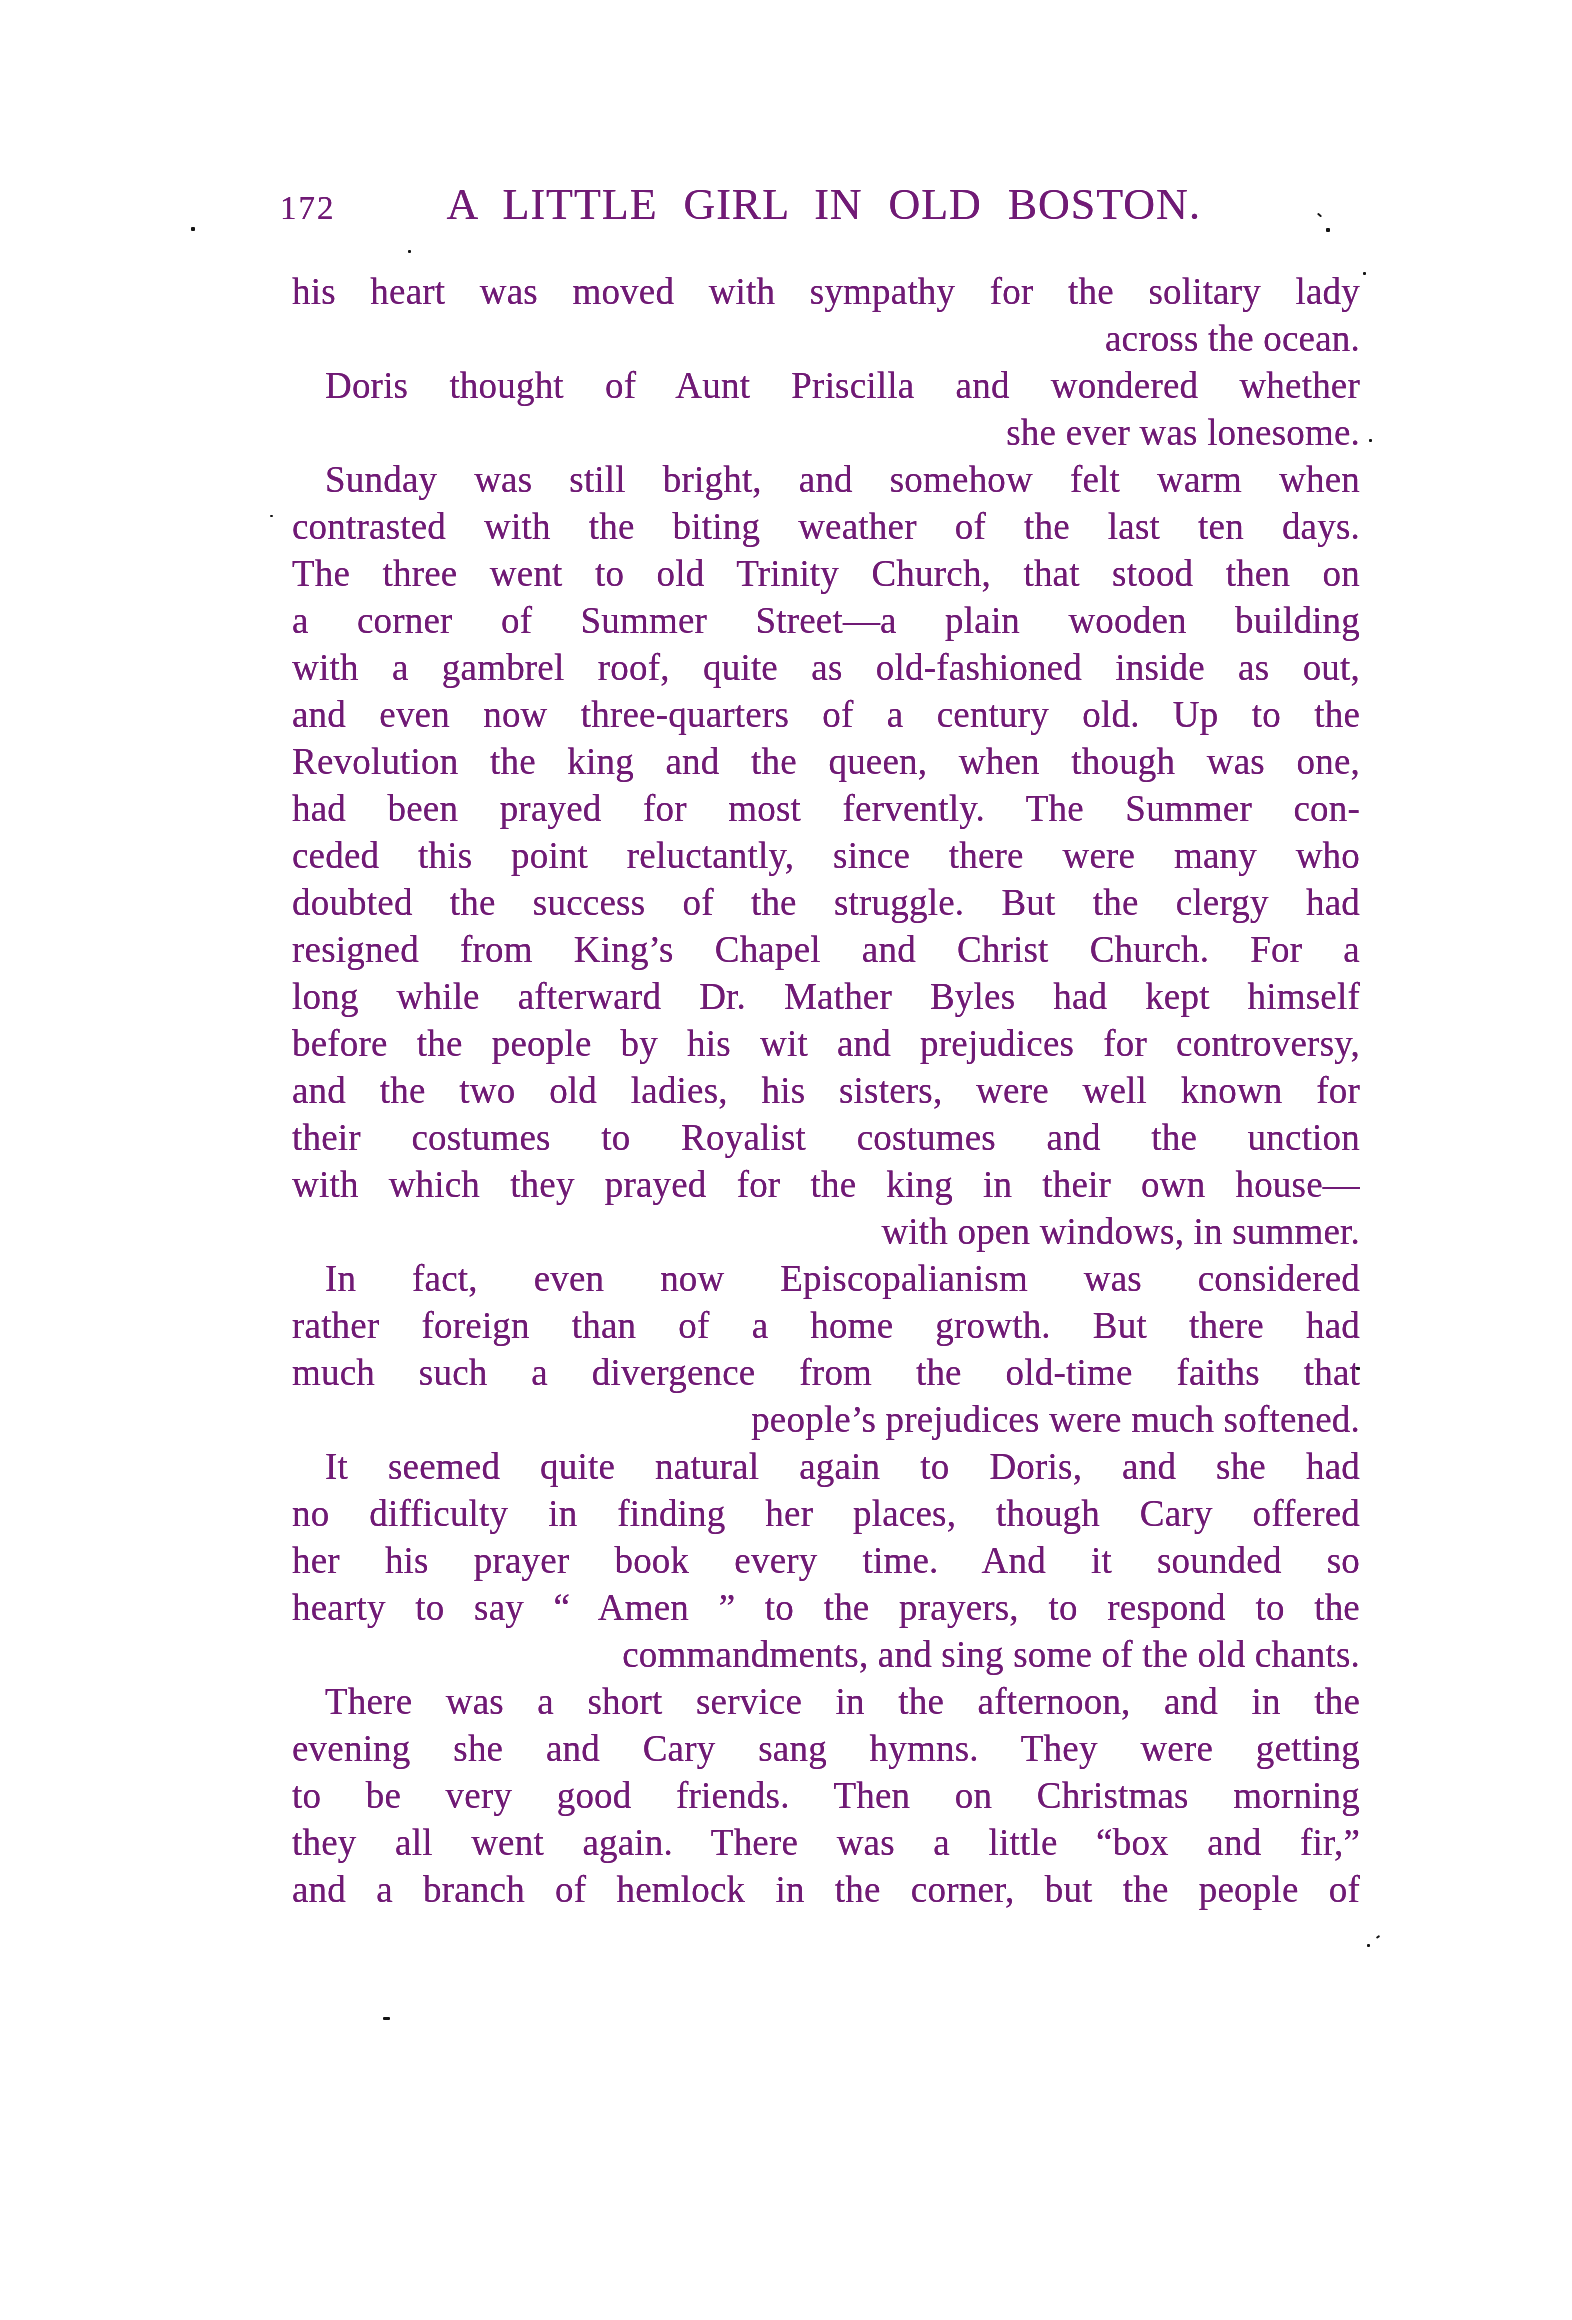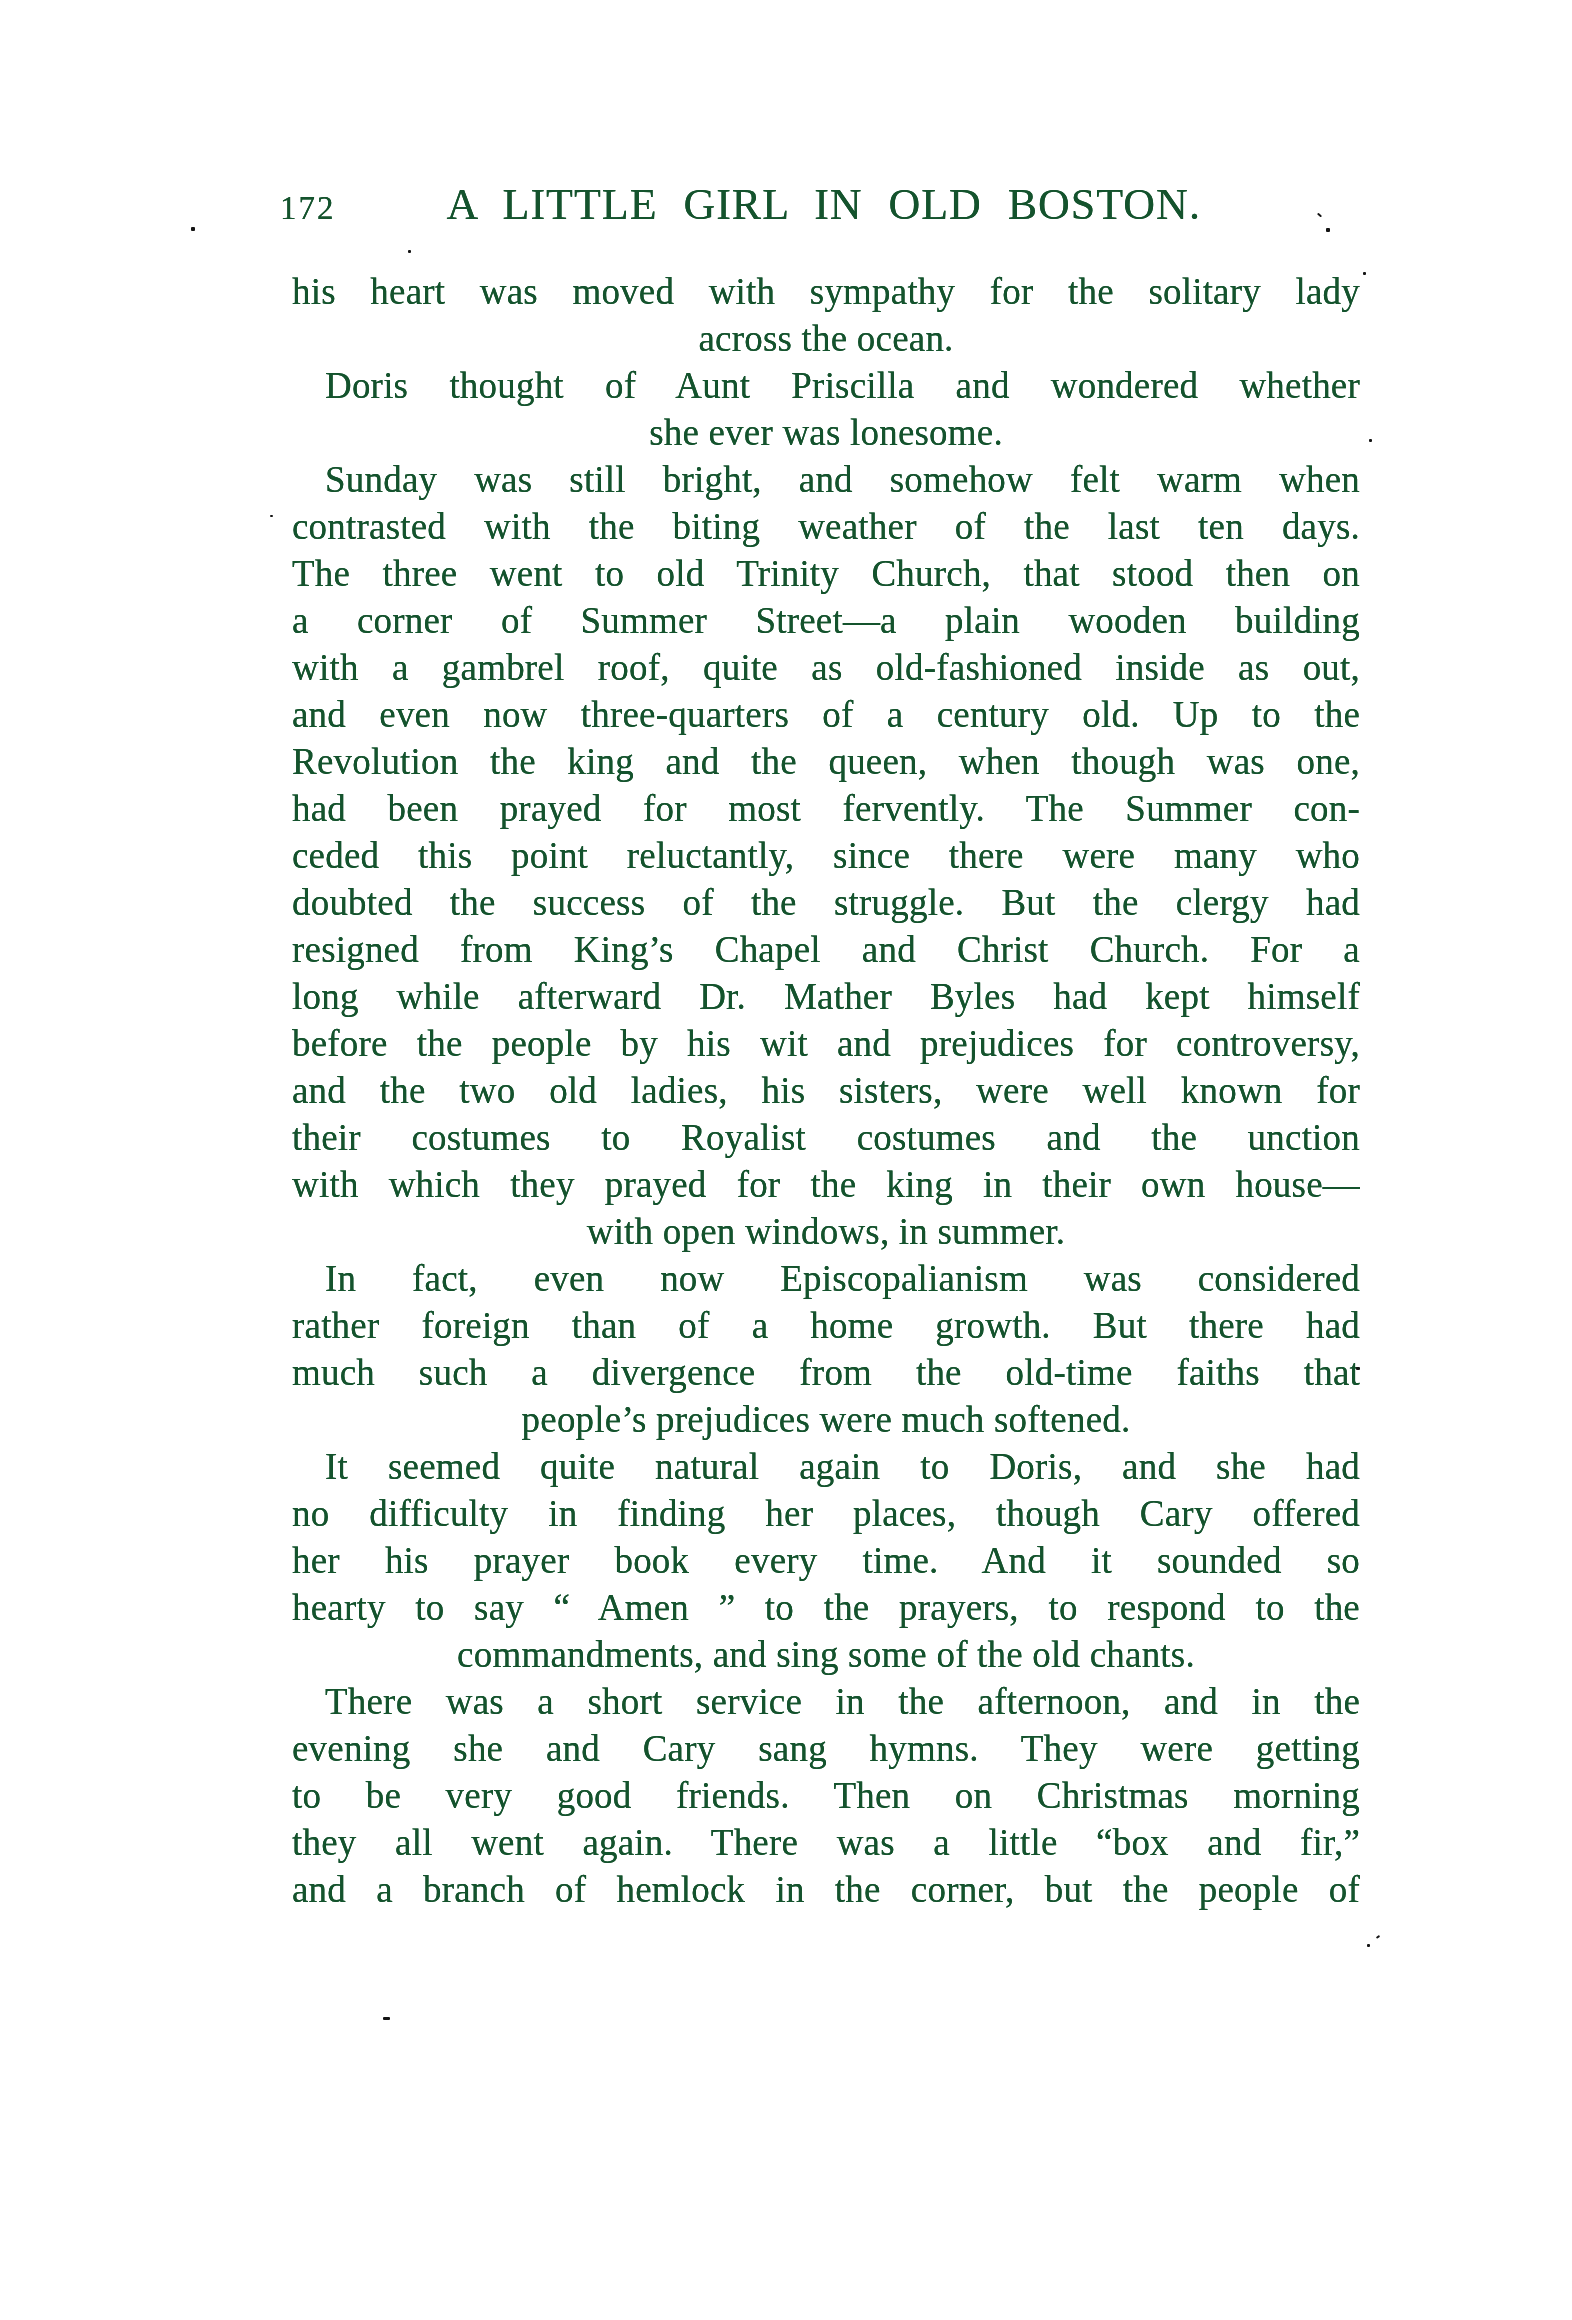--- a/index.html
+++ b/index.html
@@ -6,21 +6,21 @@
     margin: 0;
     padding: 0;
     background: #ffffff;
   }
   .page {
     position: relative;
     width: 1572px;
     height: 2321px;
     background: #ffffff;
     font-family: "Liberation Serif", serif;
-    color: #14532d;
+    color: #701a75;
     overflow: hidden;
   }
   .header {
     position: absolute;
     left: 276px;
     top: 179px;
     width: 1070px;
     display: flex;
     align-items: baseline;
     white-space: nowrap;
@@ -50,21 +50,21 @@
     height: 47px;
     letter-spacing: 0.2px;
     text-shadow: 0 0 0.5px currentColor;
     white-space: normal;
   }
   .line.justified {
     text-align: justify;
     text-align-last: justify;
   }
   .line.par-end {
-    text-align: center;
+    text-align: right;
   }
   .line.indent {
     text-indent: 33px;
   }
   .speck {
     position: absolute;
     background: #141414;
     border-radius: 1px;
   }
 </style>

